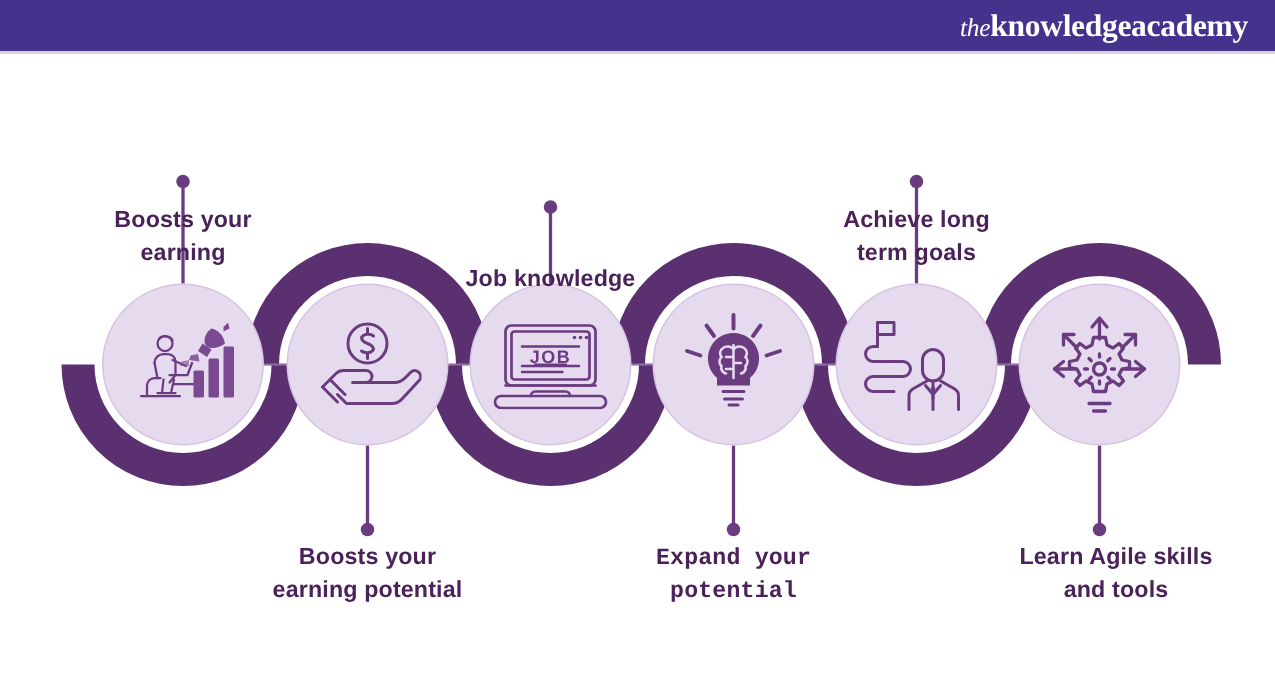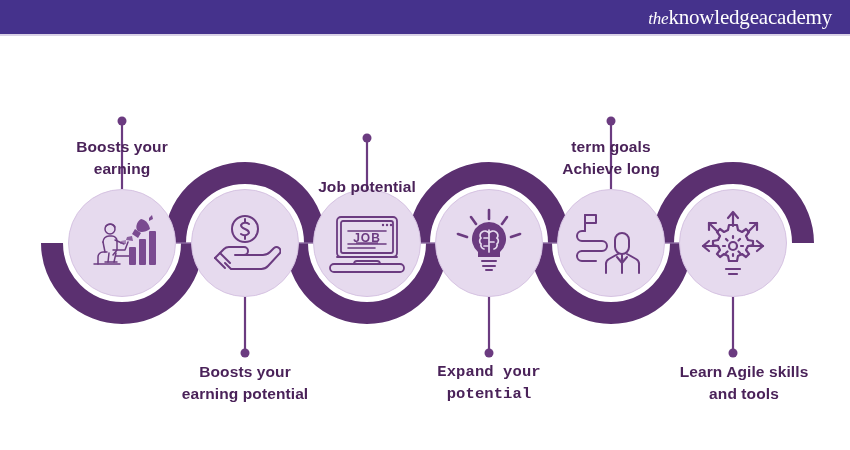--- a/index.html
+++ b/index.html
@@ -34,21 +34,21 @@
     line-height: 1;
     white-space: nowrap;
     letter-spacing: -0.2px;
   }
   #header-bar .logo .logo-the {
     font-style: italic;
     font-weight: normal;
     font-size: 17px;
   }
   #header-bar .logo .logo-main {
-    font-weight: normal;
+    font-weight: bold;
   }
   #header-underline {
     position: absolute;
     left: 0; top: 34px;
     width: 850px;
     height: 2px;
     background: #d9d2e6;
   }
 
   
@@ -246,21 +246,21 @@
           <g fill="none" stroke="#6B3B80" stroke-width="1.6" stroke-linecap="round">
             <path d="M20 18 h38"></path>
             <path d="M20 31 h38 M20 35 h27"></path>
           </g>
           <text x="39" y="29" font-family="'Liberation Sans',sans-serif" font-size="12" font-weight="bold" fill="#6B3B80" text-anchor="middle" letter-spacing="1">JOB</text>
           <path d="M28 30 h22" stroke="#6B3B80" stroke-width="1.4"></path>
         </svg>
       </span>
     </div>
     <div class="label above" style="left:0px; top:-45px;">
-      <div>Job potential</div>
+      <div>Job knowledge</div>
       <div></div>
     </div>
   </div>
 
   <div class="node" style="left:489px; top:207px;">
     <div class="bubble">
       <span>
         <svg width="70" height="70" viewBox="0 0 70 70">
 
           <g stroke="#6B3B80" stroke-width="2.6" stroke-linecap="round">
@@ -310,22 +310,22 @@
             <path d="M51 43 l9 5 a6 6 0 0 1 3 6 v8"></path>
             <path d="M46 43 v19"></path>
             <path d="M41 46 l5 6 l5 -6"></path>
             <path d="M46 52 v3"></path>
           </g>
           <circle cx="46" cy="48" r="1.5" fill="#6B3B80"></circle>
         </svg>
       </span>
     </div>
     <div class="label above" style="left:0px; top:-62px;">
+      <div>Achieve long</div>
       <div>term goals</div>
-      <div>Achieve long</div>
     </div>
   </div>
 
   <div class="node" style="left:733px; top:207px;">
     <div class="bubble">
       <span>
         <svg width="72" height="70" viewBox="0 0 72 70">
           <g fill="none" stroke="#6B3B80" stroke-width="2.2" stroke-linecap="round" stroke-linejoin="round">
 
             <path d="M36 17 l4 0 1 5 4 2 4 -3 3 3 -3 4 2 4 5 1 0 4 -5 1 -2 4 3 4 -3 3 -4 -3 -4 2 -1 5 -4 0 -4 0 -1 -5 -4 -2 -4 3 -3 -3 3 -4 -2 -4 -5 -1 0 -4 5 -1 2 -4 -3 -4 3 -3 4 3 4 -2 1 -5 z"></path>

